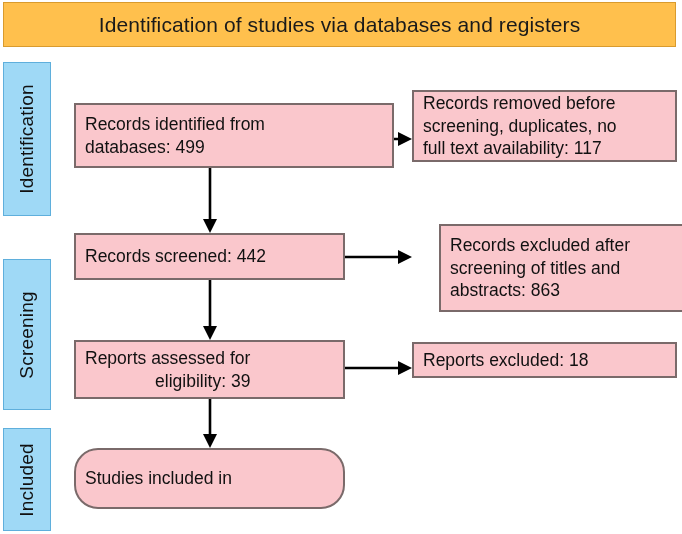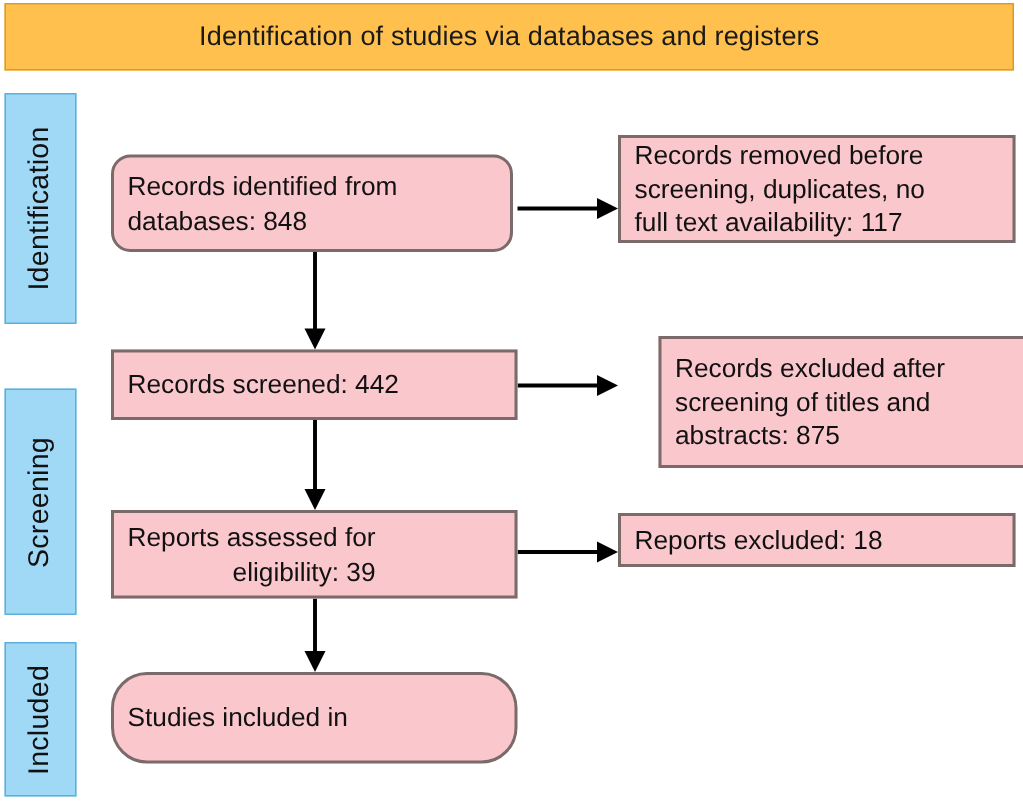--- a/index.html
+++ b/index.html
@@ -30,21 +30,21 @@
     width: 673px;
     height: 45px;
     background: #FFC04D;
     border: 1px solid #D99B2E;
     box-sizing: border-box;
     display: flex;
     align-items: center;
     justify-content: center;
   }
   .banner-text {
-    font-size: 18px;
+    font-size: 21px;
     color: #1a1a1a;
     letter-spacing: 0.1px;
     white-space: nowrap;
   }
 
   
   .stage {
     position: absolute;
     left: 3px;
     width: 48px;
@@ -76,21 +76,21 @@
     align-items: center;
     padding: 0 9px;
   }
   .box-text {
     font-size: 17.5px;
     line-height: 1.28;
     color: #111111;
   }
 
   
-  #box-identified  { left: 74px;  top: 103px; width: 268px; height: 65px; border-radius: 13px; }
+  #box-identified  { left: 74px;  top: 103px; width: 320px; height: 65px; }
   #box-screened    { left: 74px;  top: 233px; width: 271px; height: 47px; }
   #box-assessed    { left: 74px;  top: 340px; width: 271px; height: 59px; text-align: right; }
   #box-included    { left: 74px;  top: 448px; width: 271px; height: 61px; border-radius: 24px; }
 
   
   #box-removed     { left: 412px; top: 90px;  width: 265px; height: 72px; }
   #box-excluded-s  { left: 412px; top: 224px; width: 265px; height: 88px; margin-left: 27px; }
   #box-excluded-r  { left: 412px; top: 342px; width: 265px; height: 36px; }
 
   
@@ -160,21 +160,21 @@
 
     <g>
       <line class="arrow-line" x1="210" y1="399" x2="210" y2="437"></line>
       <polygon class="arrow-head" points="210,448 203,434 217,434"></polygon>
     </g>
   </svg>
 
   <div class="box" id="box-identified">
     <div class="box-text">
       <span>Records identified from</span><br>
-      <span>databases: 848</span>
+      <span>databases: 499</span>
     </div>
   </div>
 
   <div class="box" id="box-screened">
     <div class="box-text">
       <span>Records screened: 442</span>
     </div>
   </div>
 
   <div class="box" id="box-assessed">
@@ -195,21 +195,21 @@
       <span>Records removed before</span><br>
       <span>screening, duplicates, no</span><br>
       <span>full text availability: 117</span>
     </div>
   </div>
 
   <div class="box" id="box-excluded-s">
     <div class="box-text">
       <span>Records excluded after</span><br>
       <span>screening of titles and</span><br>
-      <span>abstracts: 875</span>
+      <span>abstracts: 863</span>
     </div>
   </div>
 
   <div class="box" id="box-excluded-r">
     <div class="box-text">
       <span>Reports excluded: 18</span>
     </div>
   </div>
 
 </div>

